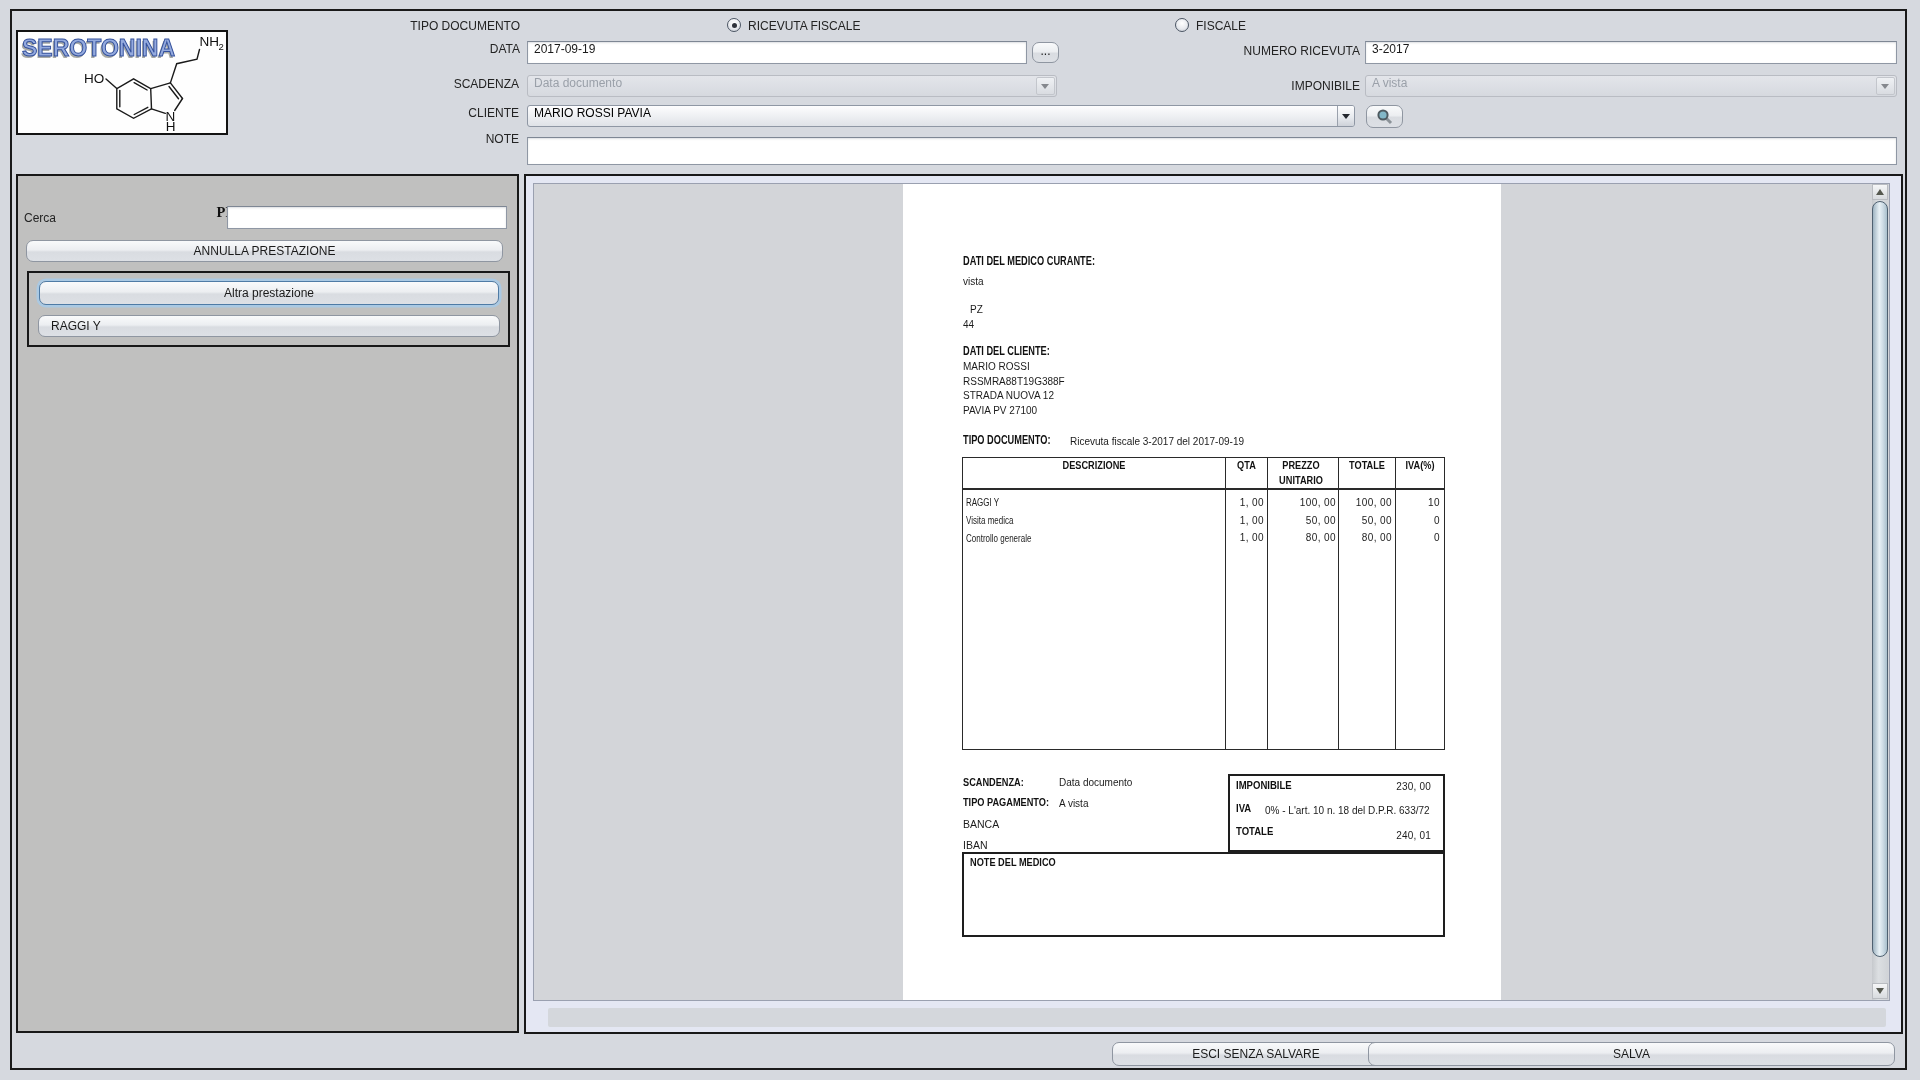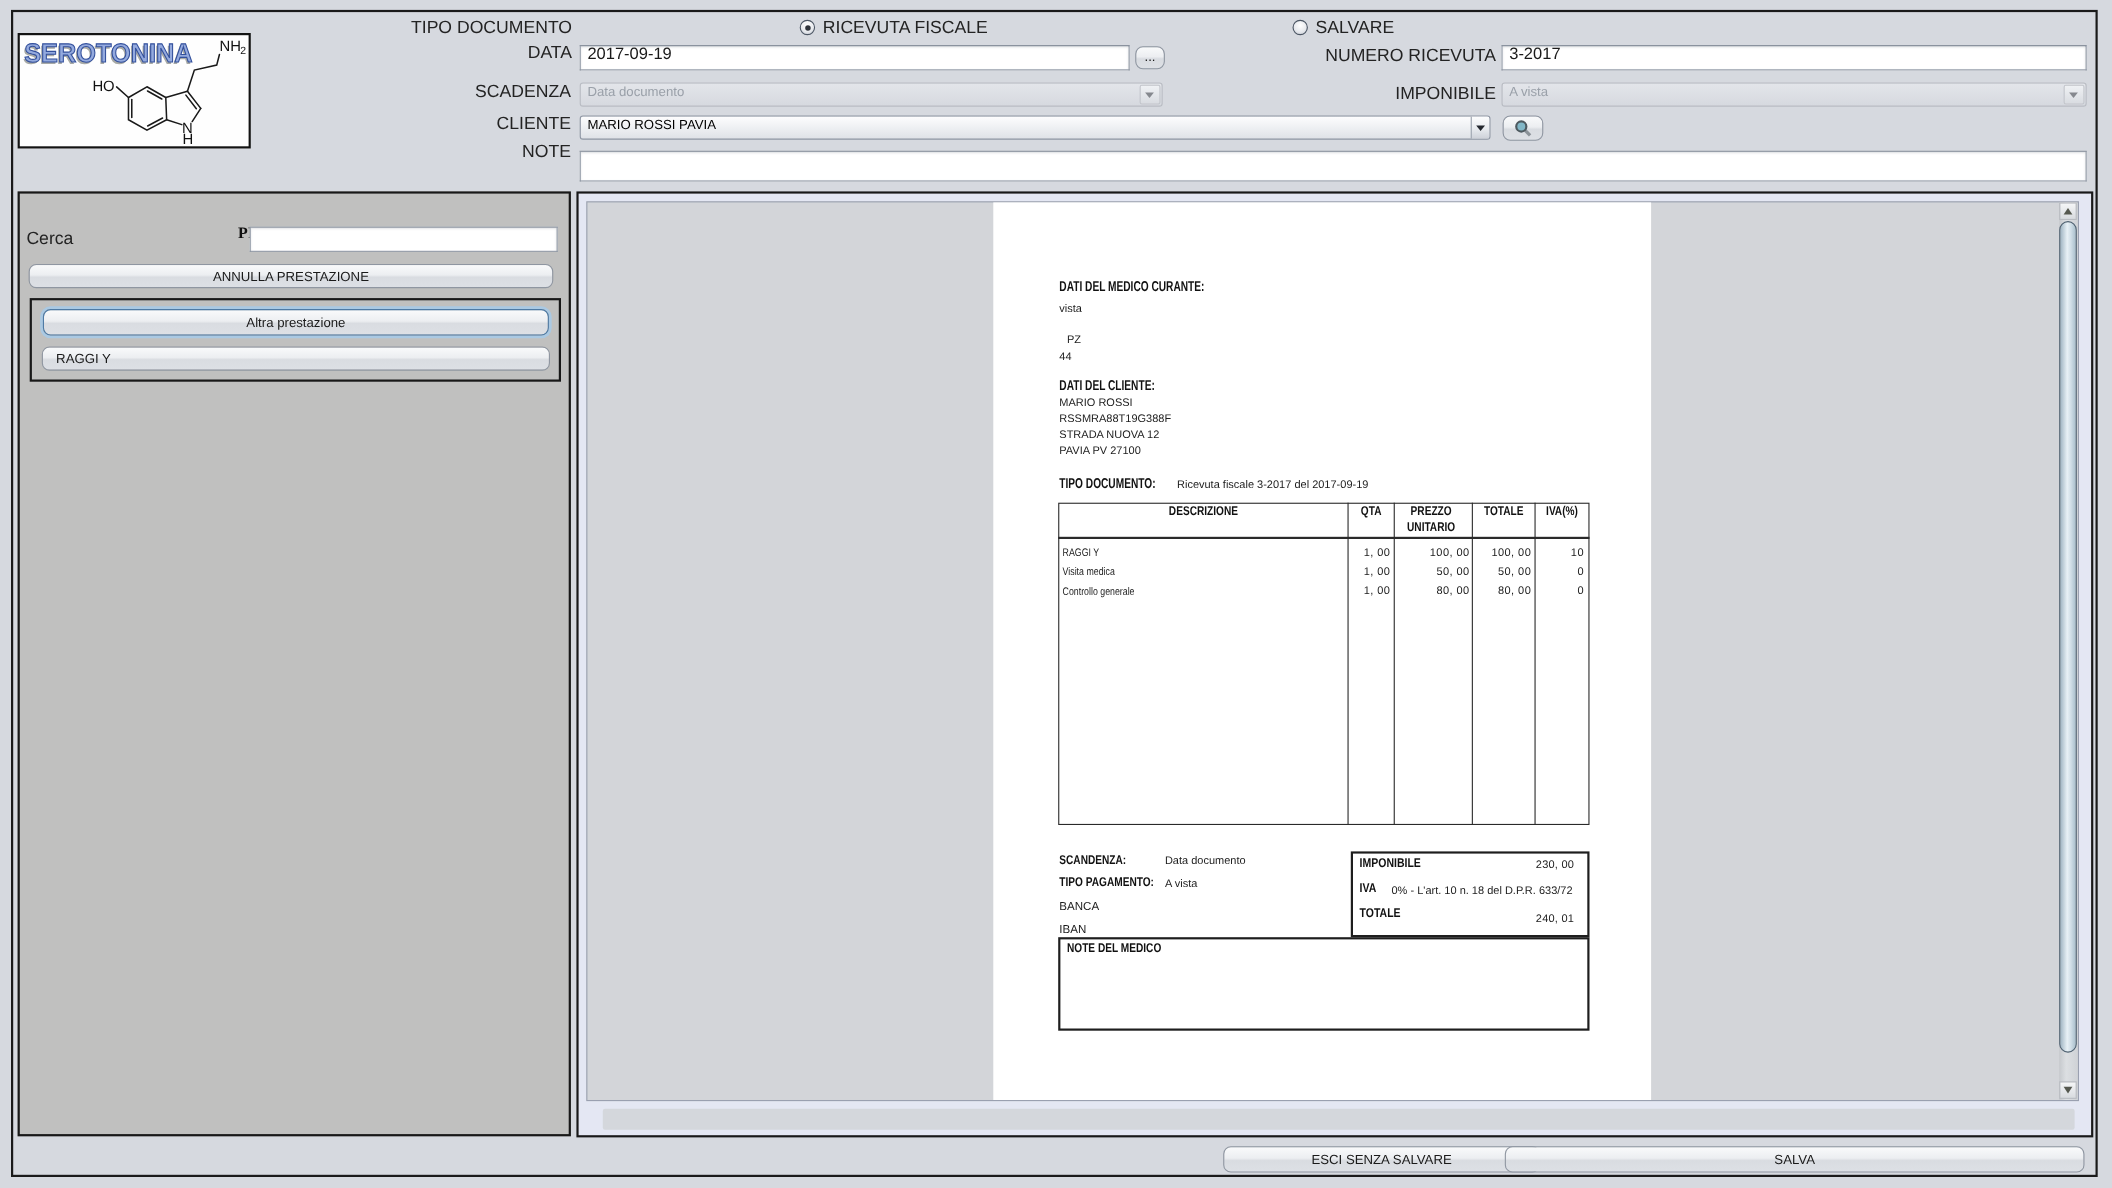--- a/index.html
+++ b/index.html
@@ -1,20 +1,20 @@
 <!DOCTYPE html>
 <html><head><meta charset="utf-8">
 <style>
 html,body{margin:0;padding:0;width:1920px;height:1080px;overflow:hidden;background:#d6d9df;font-family:"Liberation Sans",sans-serif;}
 *{box-sizing:border-box;}
 .abs{position:absolute;}
-.lbl{position:absolute;font-size:16px;color:#232323;height:14px;line-height:14px;white-space:nowrap;}
+.lbl{position:absolute;font-size:12px;color:#232323;height:14px;line-height:14px;white-space:nowrap;}
 .rlbl{text-align:right;width:240px;}
 .tf{position:absolute;background:#fff;border:1px solid #8f97a4;border-top-color:#7e8794;box-shadow:inset 0 1px 2px rgba(95,105,120,.22);}
-.tf .t{position:absolute;left:6px;top:0;font-size:15px;color:#1a1a1a;line-height:15px;white-space:nowrap;}
+.tf .t{position:absolute;left:6px;top:0;font-size:12px;color:#1a1a1a;line-height:15px;white-space:nowrap;}
 .btn{position:absolute;border:1px solid #8f96a1;border-radius:7px;background:linear-gradient(#f9fafb 0%,#eceef1 45%,#d9dce1 55%,#dde0e5 100%);font-size:12px;color:#1a1a1a;text-align:center;}
 .combo{position:absolute;border:1px solid #8f97a4;border-radius:3px;overflow:hidden;}
 .combo.dis{border-color:#b9bcc3;background:linear-gradient(#e3e5ea,#d6d9df);}
 .combo.en{background:linear-gradient(#fdfdfe 0%,#eef0f3 50%,#dfe2e7 100%);}
 .combo .ct{position:absolute;left:6px;top:0;font-size:12px;line-height:15px;white-space:nowrap;}
 .combo.dis .ct{color:#9aa0a9;}
 .arr{position:absolute;width:0;height:0;border-left:4px solid transparent;border-right:4px solid transparent;border-top:5px solid #6e747e;}
 .page-t{position:absolute;font-size:10px;color:#1c1c1c;line-height:13px;white-space:nowrap;}
 .page-b{position:absolute;font-size:13px;font-weight:bold;color:#111;line-height:13px;white-space:nowrap;transform:scaleX(0.71);transform-origin:0 50%;}
 .page-b2{position:absolute;font-size:11.5px;font-weight:bold;color:#111;line-height:12px;white-space:nowrap;transform:scaleX(0.8);transform-origin:0 50%;}
@@ -57,21 +57,21 @@
 <div class="lbl rlbl" style="left:279px;top:77px;">SCADENZA</div>
 <div class="lbl rlbl" style="left:279px;top:106px;">CLIENTE</div>
 <div class="lbl rlbl" style="left:279px;top:132px;">NOTE</div>
 <div class="lbl rlbl" style="left:1120px;top:44px;">NUMERO RICEVUTA</div>
 <div class="lbl rlbl" style="left:1120px;top:79px;">IMPONIBILE</div>
 
 <div class="abs" style="left:727px;top:18px;width:14px;height:14px;border-radius:50%;border:1px solid #4c5664;background:radial-gradient(circle at 50% 35%,#ffffff 0%,#e8eaee 55%,#c4c9d2 100%);box-shadow:inset 0 1px 1px rgba(255,255,255,.8);"></div>
 <div class="abs" style="left:731.5px;top:22.5px;width:5px;height:5px;border-radius:50%;background:#2f333b;"></div>
 <div class="lbl" style="left:748px;top:19px;">RICEVUTA FISCALE</div>
 <div class="abs" style="left:1175px;top:18px;width:14px;height:14px;border-radius:50%;border:1px solid #4c5664;background:radial-gradient(circle at 50% 35%,#ffffff 0%,#e8eaee 55%,#c4c9d2 100%);"></div>
-<div class="lbl" style="left:1196px;top:19px;">SALVARE</div>
+<div class="lbl" style="left:1196px;top:19px;">FISCALE</div>
 
 <div class="tf" style="left:527px;top:41px;width:500px;height:23px;">
     <div class="t">2017-09-19</div>
   </div>
 <div class="btn" style="left:1032px;top:42px;width:27px;height:21px;line-height:17px;">...</div>
 <div class="tf" style="left:1365px;top:41px;width:532px;height:23px;">
     <div class="t">3-2017</div>
   </div>
 
 <div class="combo dis" style="left:527px;top:75px;width:530px;height:22px;">

